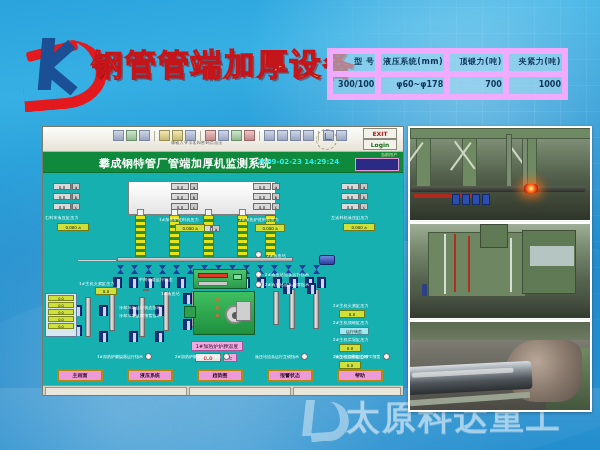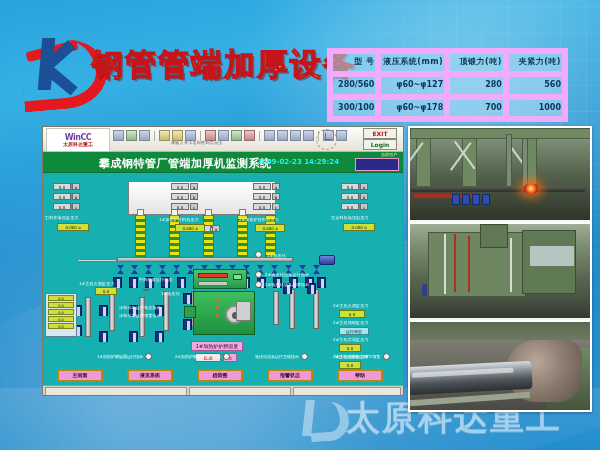--- a/index.html
+++ b/index.html
@@ -441,41 +441,31 @@
 
   <table class="spec">
     <tbody>
         <tr>
       <th class="c0">型  号</th>
       <th class="c1">液压系统(mm)</th>
       <th class="c2">顶锻力(吨)</th>
       <th class="c3">夹紧力(吨)</th>
     </tr>
     <tr>
-      <td>280/560</td>
-      <td>φ60~φ127</td>
-      <td>280</td>
-      <td>560</td>
-    </tr>
-    <tr>
       <td>300/100</td>
       <td>φ60~φ178</td>
       <td>700</td>
       <td>1000</td>
     </tr>
   </tbody>
     </table>
 
   <div class="hmi">
 
     <div class="hmi-toolbar">
-      <div class="wincc">
-        <div class="wincc-top">WinCC</div>
-        <div class="wincc-bot">太原科达重工</div>
-      </div>
       <div class="tb-icons">
         <span class="tb-ic"></span>
         <span class="tb-ic g"></span>
         <span class="tb-ic"></span>
         <span class="tb-sep"></span>
         <span class="tb-ic y"></span>
         <span class="tb-ic y"></span>
         <span class="tb-ic"></span>
         <span class="tb-sep"></span>
         <span class="tb-ic r"></span>

